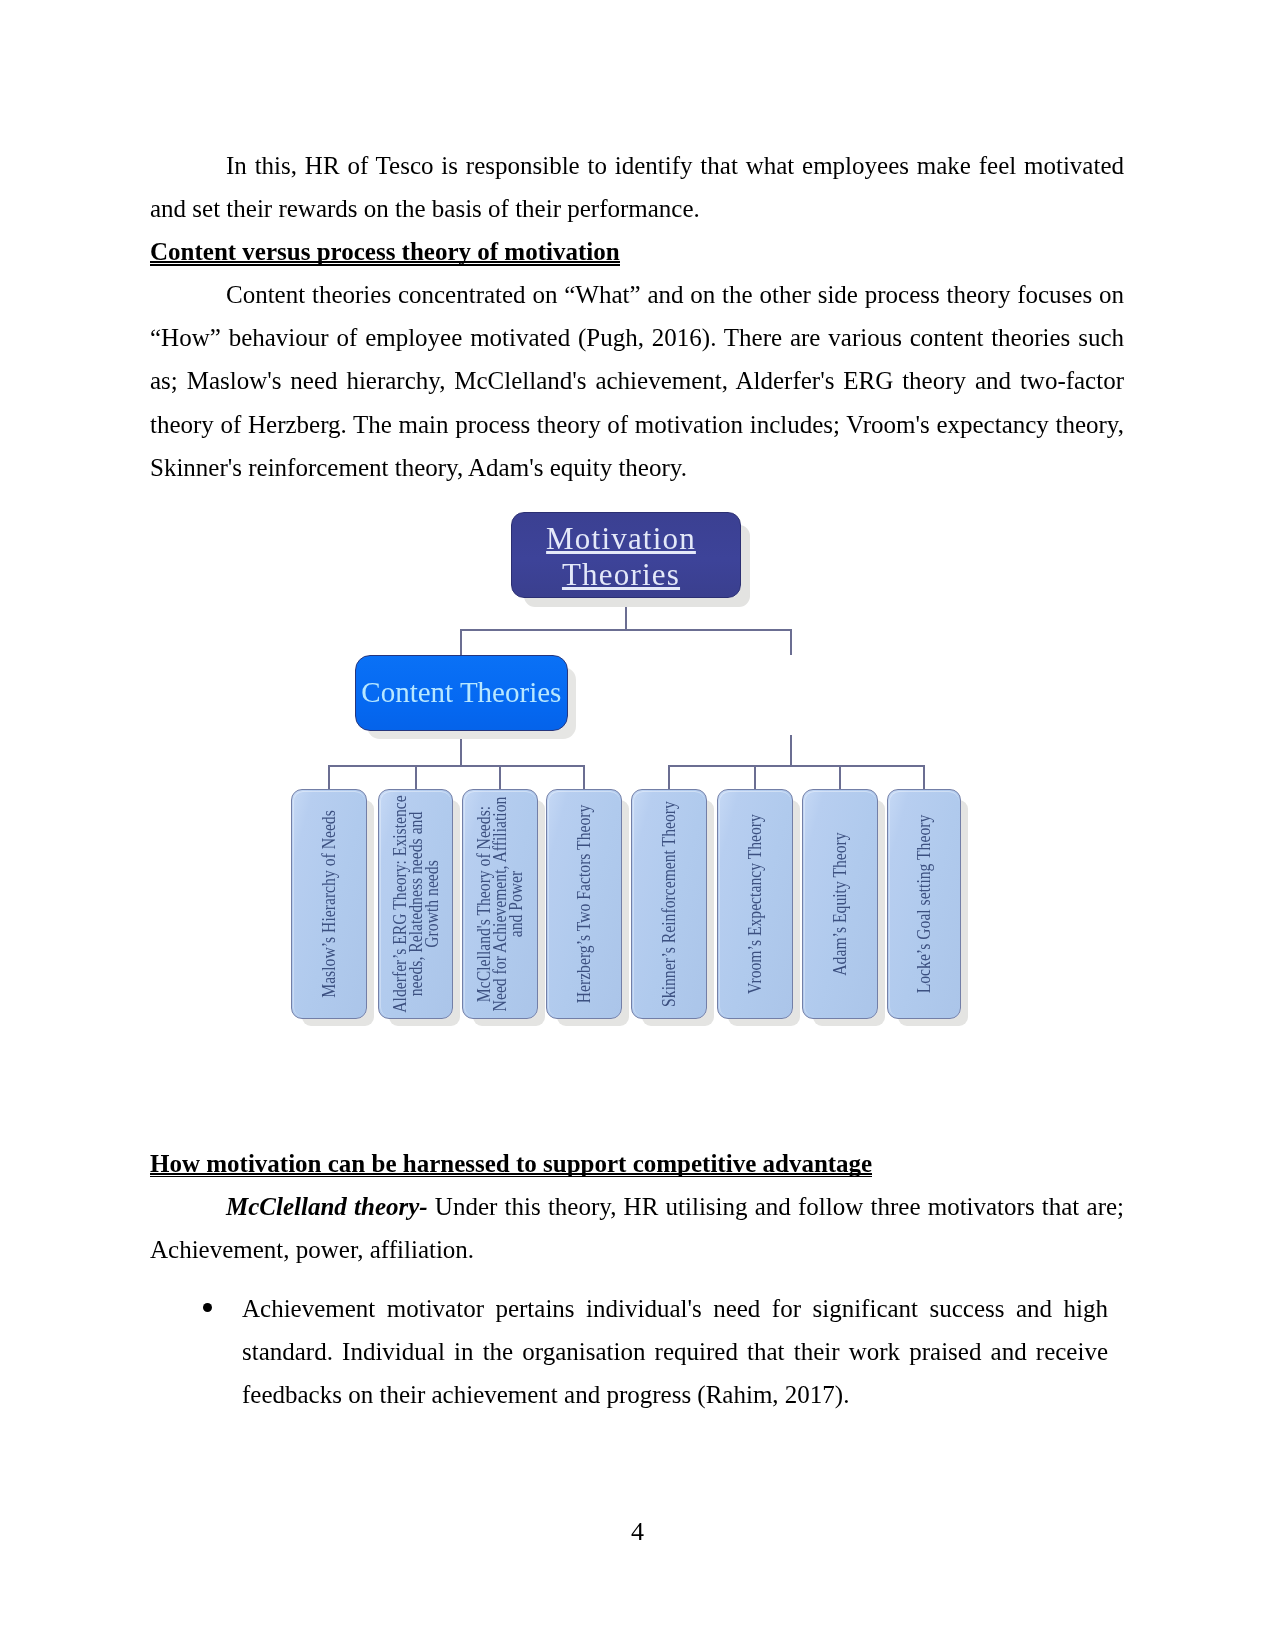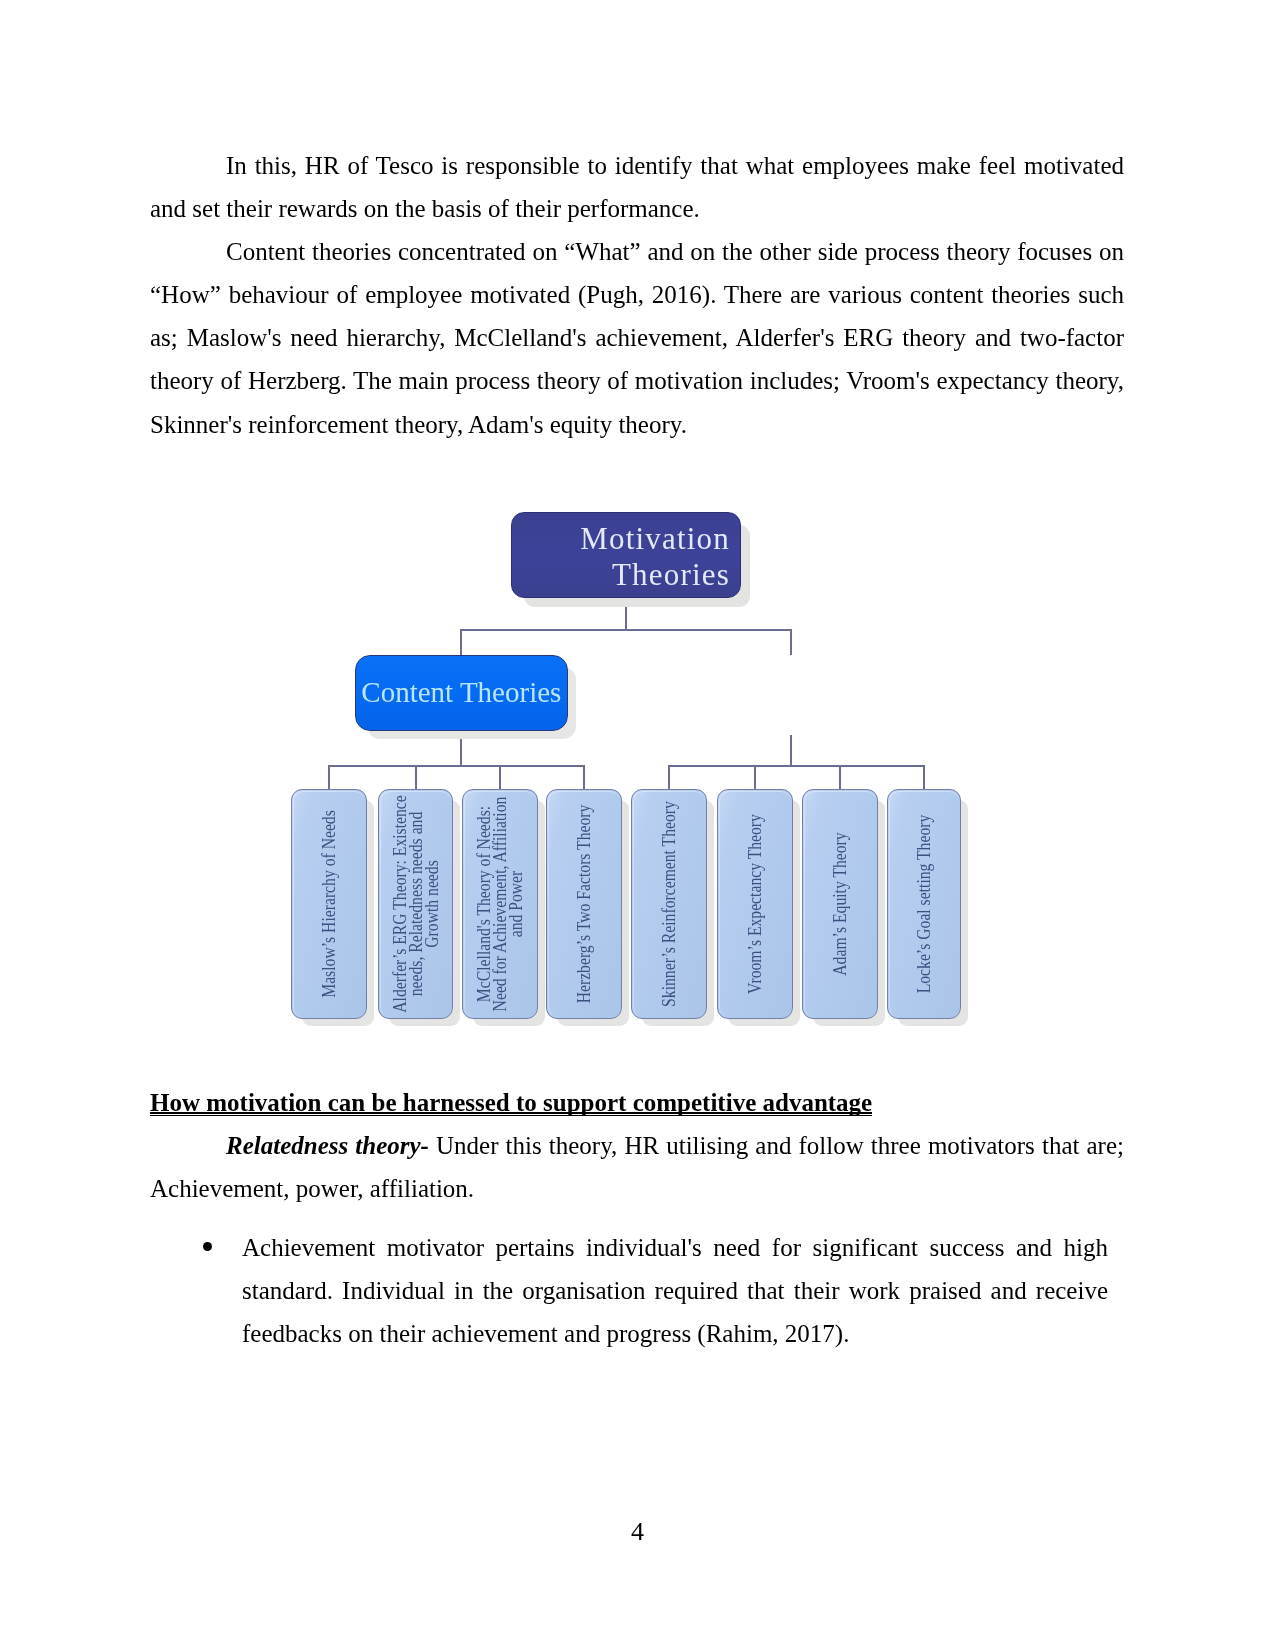--- a/index.html
+++ b/index.html
@@ -43,23 +43,23 @@
 
   
   #diagram{position:absolute;left:0;top:0;width:1275px;height:1651px;pointer-events:none;}
   .node{position:absolute;box-sizing:border-box;display:flex;align-items:center;justify-content:center;}
   .node-root{
     border-radius:13px;
     background:linear-gradient(180deg,#3b4092 0%,#3d4399 55%,#3a3f8e 100%);
     border:1.4px solid #2b2f72;
     color:#e4e9f9;
     font-size:31px;line-height:35.3px;letter-spacing:1.2px;
-    text-align:right;
+    text-align:center;
     box-shadow:11px 11px 0 -2px #e3e3e1;
-    padding-top:4px;padding-right:10px;
+    padding-top:4px;padding-right:10px;text-decoration:underline;
   }
   .node-branch{
     border-radius:15px;
     background:linear-gradient(180deg,#0a71f6 0%,#0569f2 60%,#0563ea 100%);
     border:1.7px solid #27367c;
     color:#b7e7ff;
     font-size:29px;line-height:32px;
     text-align:right;
     box-shadow:10px 10px 0 -2px #e6e6e4;
     padding-bottom:2px;
@@ -84,21 +84,21 @@
     color:#3c5080;
     font-size:19px;line-height:16px;
     text-align:center;
     white-space:normal;
     transform-origin:center center;
     -webkit-font-smoothing:antialiased;
   }
   .conn{position:absolute;background:#6b6e92;}
 
   
-  .content2{position:absolute;left:150px;top:1081px;width:974px;}
+  .content2{position:absolute;left:150px;top:1142px;width:974px;}
   ul.bullets{margin:0;padding:0;list-style:none;}
   ul.bullets li{
     position:relative;
     margin:16px;padding:0 0 0 76px;
     font-size:25px;line-height:43.1px;
     text-align:justify;
   }
   ul.bullets li .bullet{
     position:absolute;left:36.8px;top:15.6px;
     width:9.4px;height:9.4px;border-radius:50%;
@@ -111,20 +111,21 @@
     position:absolute;left:0;top:1510px;width:1275px;
     text-align:center;font-size:26px;line-height:43.1px;
   }
 </style>
 </head>
 <body>
 
 <div class="page">
   <div class="content">
     <p class="body indent">In this, HR of Tesco is responsible to identify that what employees make feel motivated and set their rewards on the basis of their performance.</p>
+    <h2 class="head"><span>Content versus process theory of motivation</span></h2>
     <p class="body indent">Content theories concentrated on “What” and on the other side process theory focuses on “How” behaviour of employee motivated (Pugh, 2016). There are various content theories such as; Maslow's need hierarchy, McClelland's achievement, Alderfer's ERG theory and two-factor theory of Herzberg. The main process theory of motivation includes; Vroom's expectancy theory, Skinner's reinforcement theory, Adam's equity theory.</p>
   </div>
 
   <div id="diagram">
 
     <div class="conn" style="left:625.2px;top:597px;width:2px;height:32.5px;"></div>
     <div class="conn" style="left:460px;top:628.5px;width:332px;height:2px;"></div>
     <div class="conn" style="left:460px;top:628.5px;width:2px;height:27.5px;"></div>
     <div class="conn" style="left:790px;top:628.5px;width:2px;height:26px;"></div>
 
@@ -174,20 +175,20 @@
           <div class="leaf-text" style="width: 250px; transform: translate(-50%, -50%) rotate(-90deg) scaleX(0.825);">Adam’s Equity Theory</div>
         </div>
         <div class="node node-leaf" style="left: 886.5px; top: 789.2px; width: 74.5px; height: 229.5px;">
           <div class="leaf-text" style="width: 250px; transform: translate(-50%, -50%) rotate(-90deg) scaleX(0.825);">Locke’s Goal setting Theory</div>
         </div>
       </div>
   </div>
 
   <div class="content2">
     <h2 class="head"><span>How motivation can be harnessed to support competitive advantage</span></h2>
-    <p class="body indent"><span class="lead">Relatedness theory-</span><span> Under this theory, HR utilising and follow three motivators that are; Achievement, power, affiliation.</span></p>
+    <p class="body indent"><span class="lead">McClelland theory-</span><span> Under this theory, HR utilising and follow three motivators that are; Achievement, power, affiliation.</span></p>
     <ul class="bullets">
       <li><span class="bullet"></span><span>Achievement motivator pertains individual's need for significant success and high standard. Individual in the organisation required that their work praised and receive feedbacks on their achievement and progress (Rahim, 2017).</span></li>
     </ul>
   </div>
 
   <div class="pageno">4</div>
 </div>
 
 </body></html>

